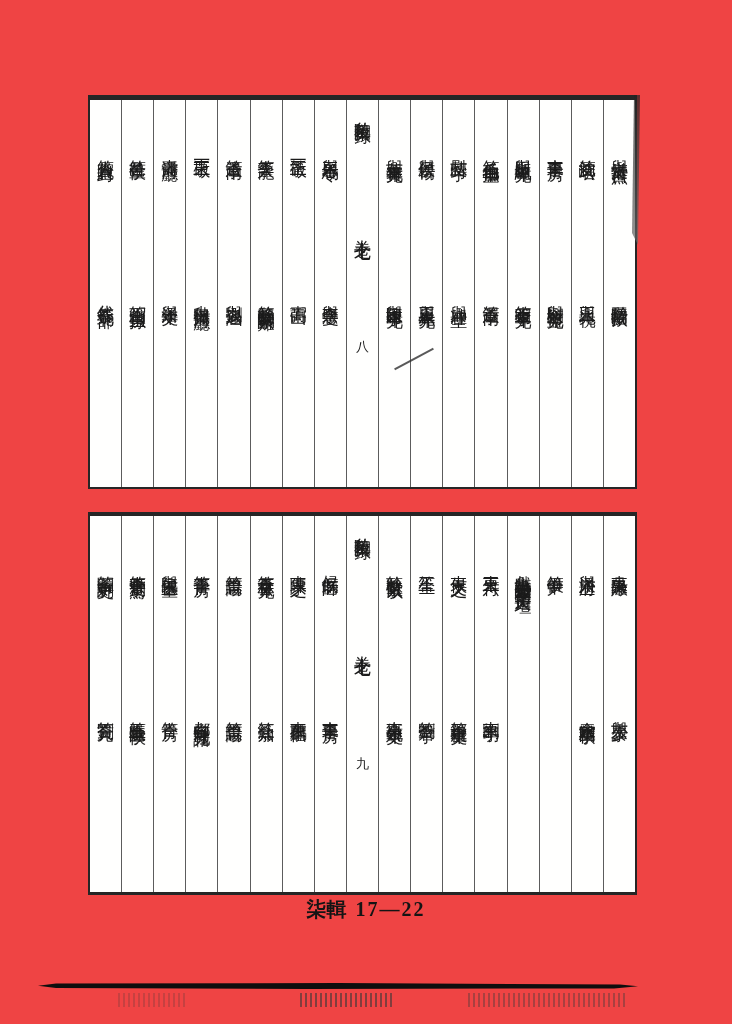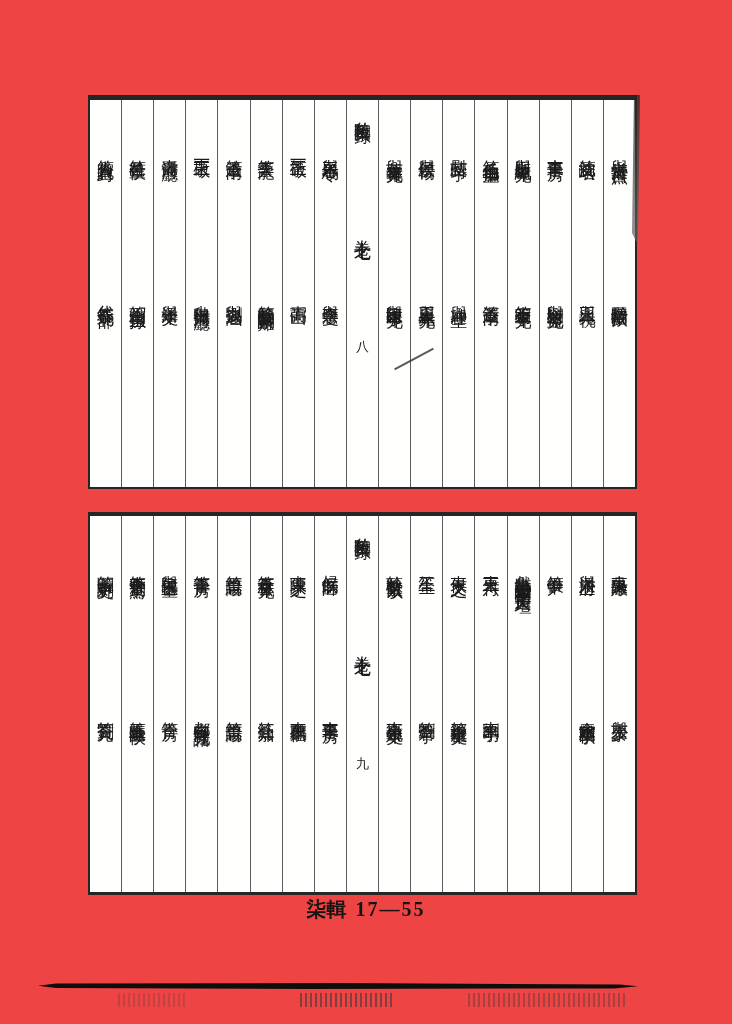--- a/index.html
+++ b/index.html
@@ -200,21 +200,21 @@
         <span class="ventry e1">答闗中許刺史</span>
         <span class="ventry e2">答劉貢元</span>
       </div>
     </div>
 
   <div class="edge-streak"></div>
   <div class="slash-artifact"></div>
 
   <div class="caption">
     <span class="series">柒輯</span>
-    <span class="code">17—55</span>
+    <span class="code">17—22</span>
   </div>
 
   <div class="scan-line"></div>
   <div class="smudge" id="smudge-1"></div>
   <div class="smudge" id="smudge-2"></div>
   <div class="smudge" id="smudge-3"></div>
 
 </div>
 
 </body></html>

